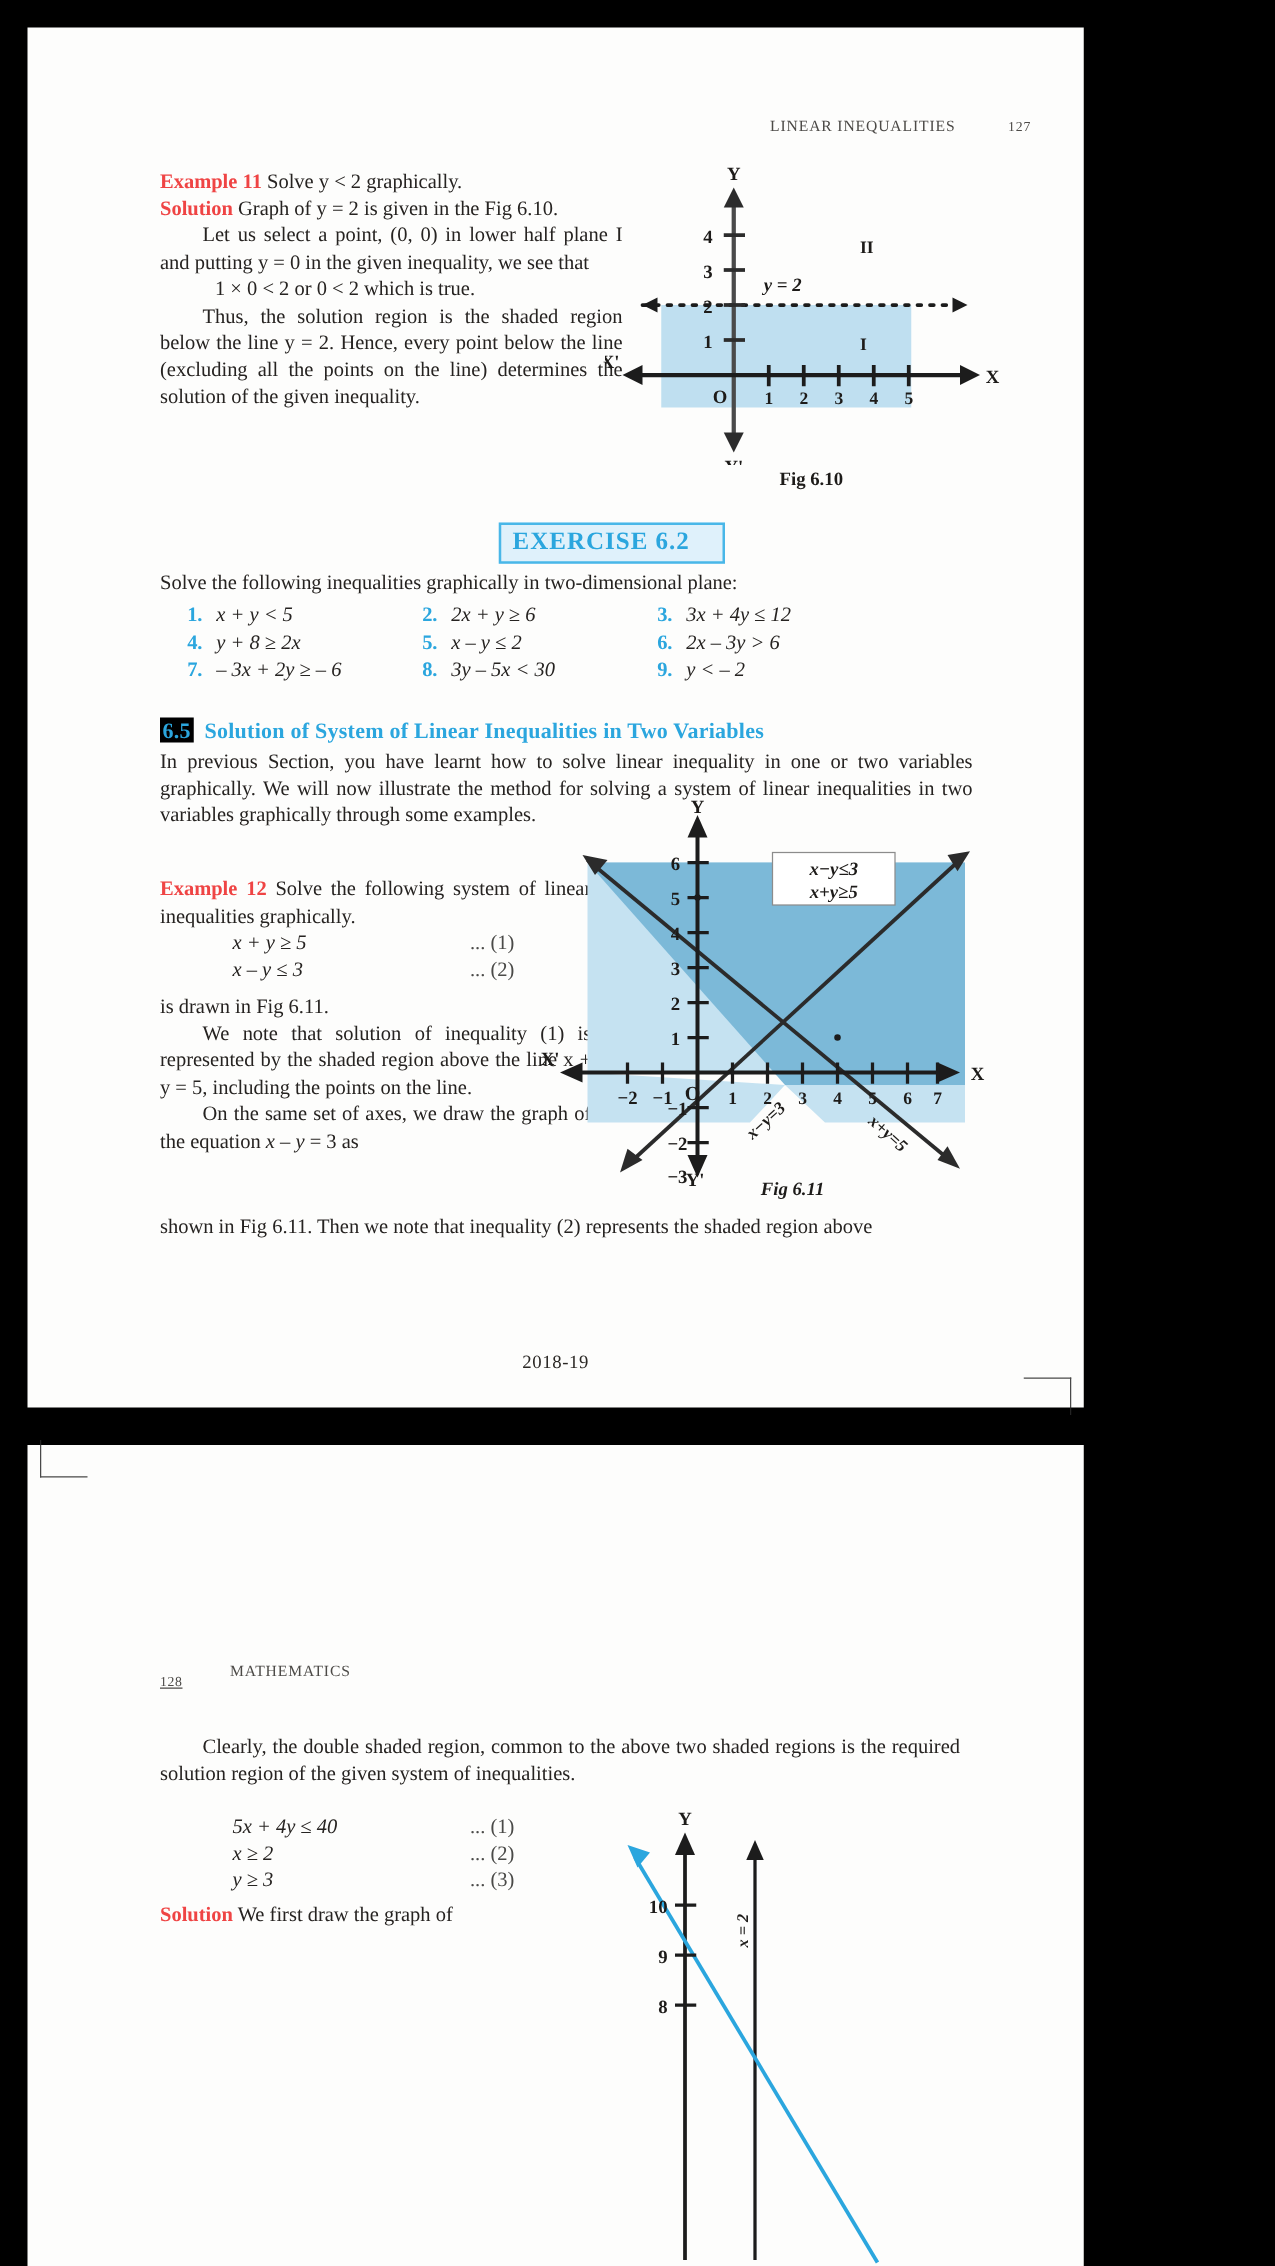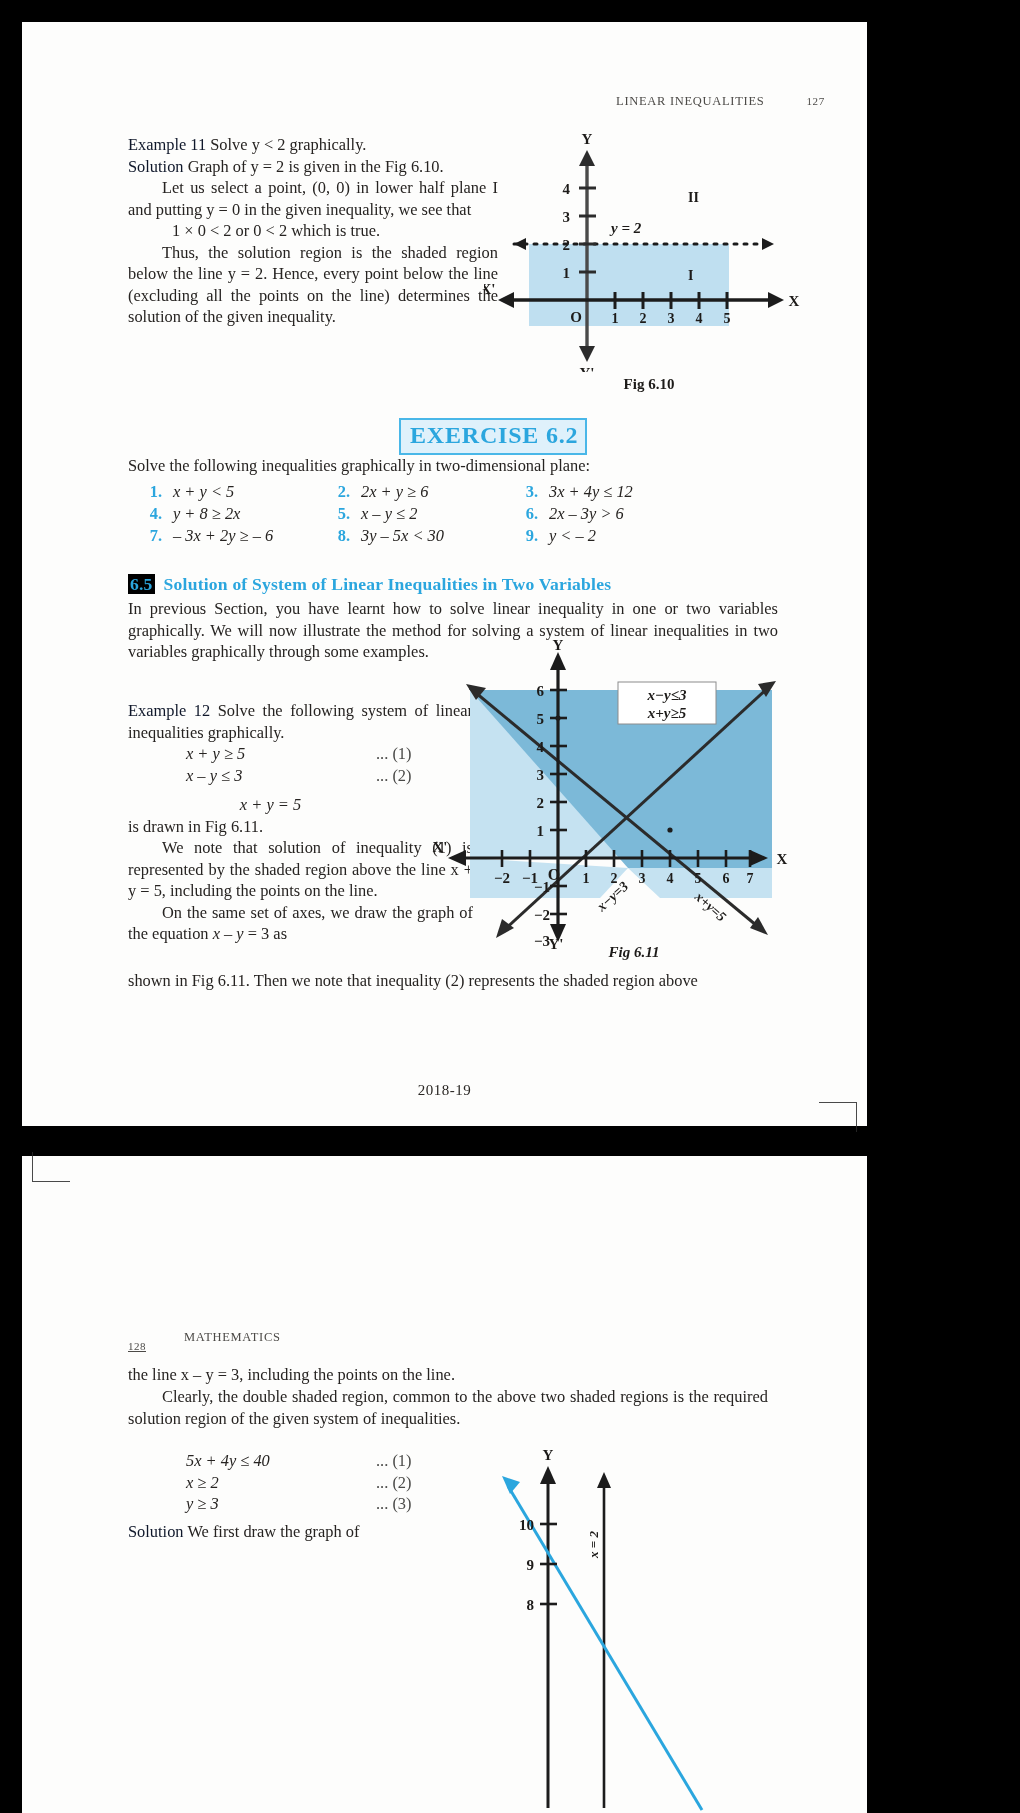--- a/index.html
+++ b/index.html
@@ -73,45 +73,45 @@
   }
   .wide {
     position: absolute;
     left: 106px;
     width: 640px;
     font-size: 16.4px;
     line-height: 21.5px;
     color: #262321;
     text-align: justify;
   }
-  .lead { color: #0f172a; font-weight: normal; }
+  .lead { color: #ef4444; font-weight: bold; }
   .indent { text-indent: 34px; display: block; }
   i, em { font-style: italic; }
   .eqline {
     display: block;
     position: relative;
     padding-left: 58px;
   }
   .eqline .tag {
     position: absolute;
     left: 248px;
     color: #4a4a48;
   }
   .ctr { display:block; text-align:center; padding-right: 60px;}
 
   
   .exercise-banner {
     position: absolute;
     left: 377px; top: 396px;
     border: 2px solid #49b7e8;
     background: #dff1fb;
-    padding: 2px 7px 4px 9px;
+    padding: 2px 26px 4px 9px;
     color: #2ba6de;
     font-weight: bold;
-    font-size: 24px;
+    font-size: 20px;
     letter-spacing: .8px;
     font-family: "Liberation Serif", serif;
   }
 
   
   .ex-intro { position: absolute; left: 106px; top: 434px; width: 650px; font-size: 16.4px; color: #262321;}
   .ex-grid {
     position: absolute;
     left: 106px; top: 460px;
     width: 650px;
@@ -307,21 +307,20 @@
         </div>
         <span class="eqline">
           <i>x + y ≥ 5</i>
           <span class="tag">... (1)</span>
         </span>
         <span class="eqline">
           <i>x – y ≤ 3</i>
           <span class="tag">... (2)</span>
         </span>
         <div style="height:8px;"></div>
-        <i class="ctr">x + y = 5</i>
         <div>is drawn in Fig 6.11.</div>
         <div class="indent">We note that solution of inequality (1) is represented by the shaded region above the line x + y = 5, including the points on the line.</div>
         <div class="indent">On the same set of axes, we draw the graph of the equation <i>x</i> – <i>y</i> = 3 as</div>
       </div>
 
       <div class="wide" style="top:948px; width:650px;">
         shown in Fig 6.11. Then we note that inequality (2) represents the shaded region above
       </div>
 
       <div style="position:absolute; left:410px; top:618px;">
@@ -428,23 +427,20 @@
   </div>
 
   <div class="page" id="page-128">
     <div class="page-inner">
 
       <div class="cornermark" style="left:10px; top:-4px; width:38px; height:30px; border-width:0 0 1px 1px; opacity:.85;"></div>
 
       <div class="foot-pageno" style="top:184px;text-decoration:underline;">128</div>
       <div class="foot-title" style="top:174px;">MATHEMATICS</div>
 
-      <div class="wide" style="top:208px;">
-        <span>the line x – y = 3, including the points on the line.</span>
-      </div>
       <div class="wide indent" style="top:230px;">
         <span>Clearly, the double shaded region, common to the above two shaded regions is the required solution region of the given system of inequalities.</span>
       </div>
 
       <div class="col-left" style="top:294px; width:330px;">
         <span class="eqline">
           <i>5x + 4y ≤ 40</i>
           <span class="tag">... (1)</span>
         </span>
         <span class="eqline">

